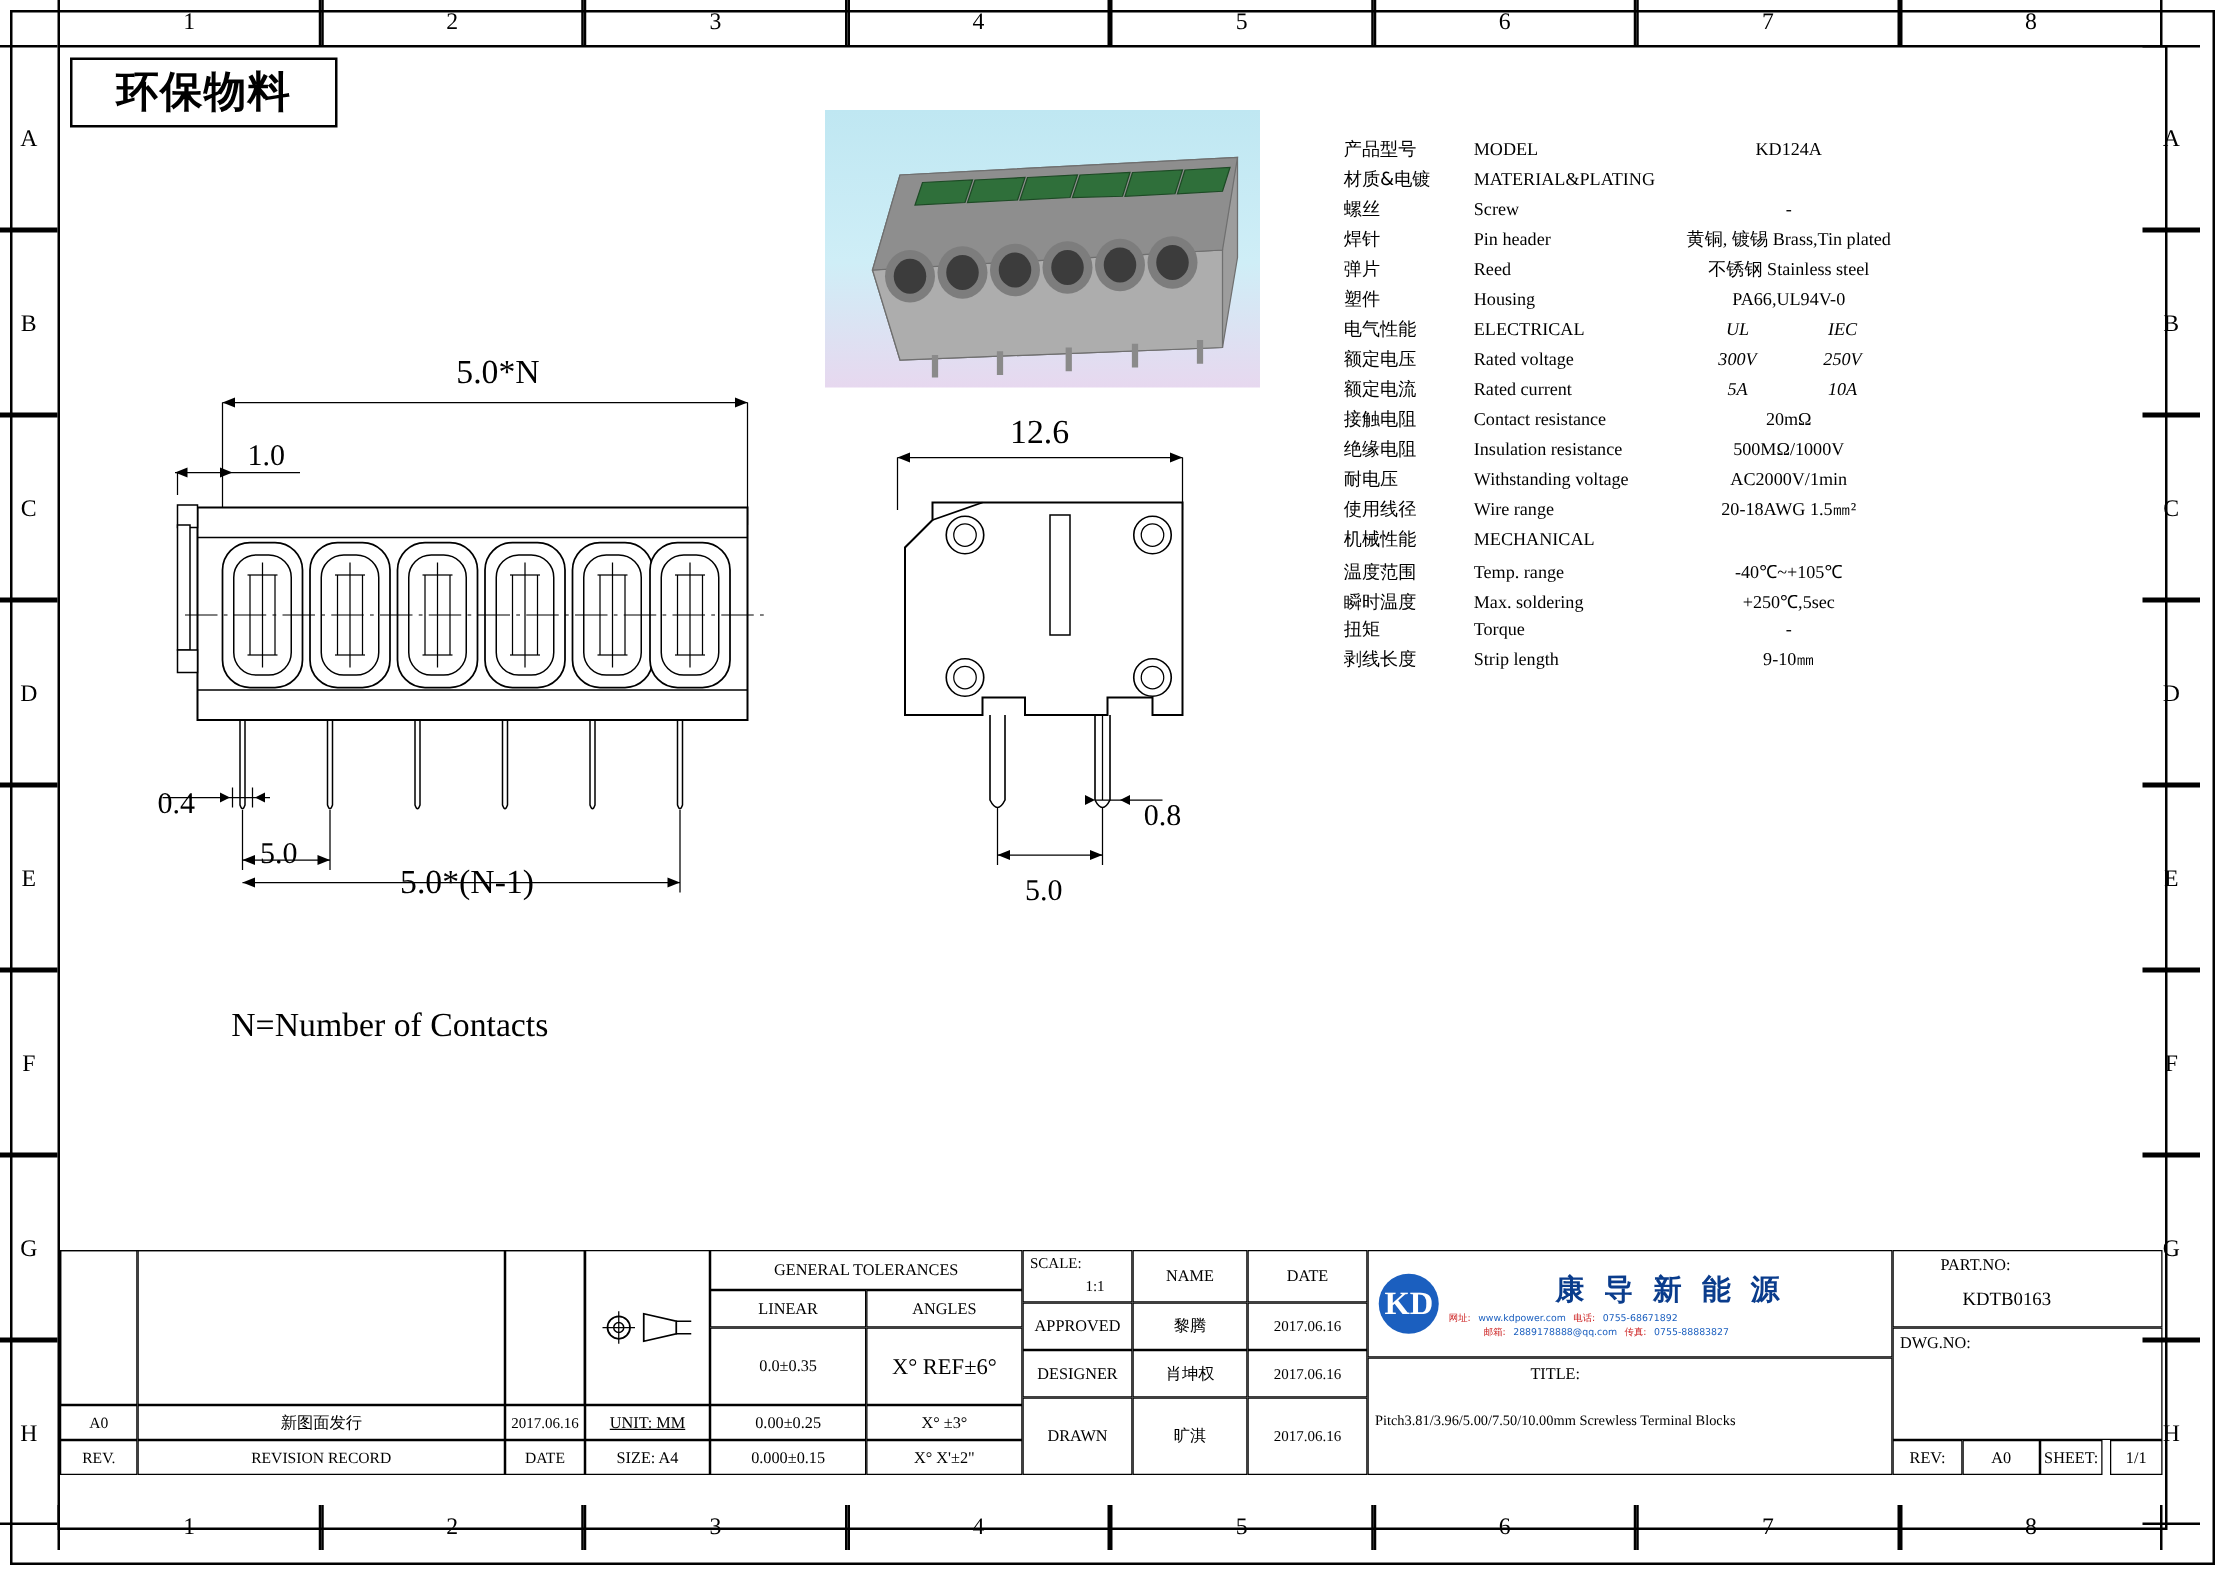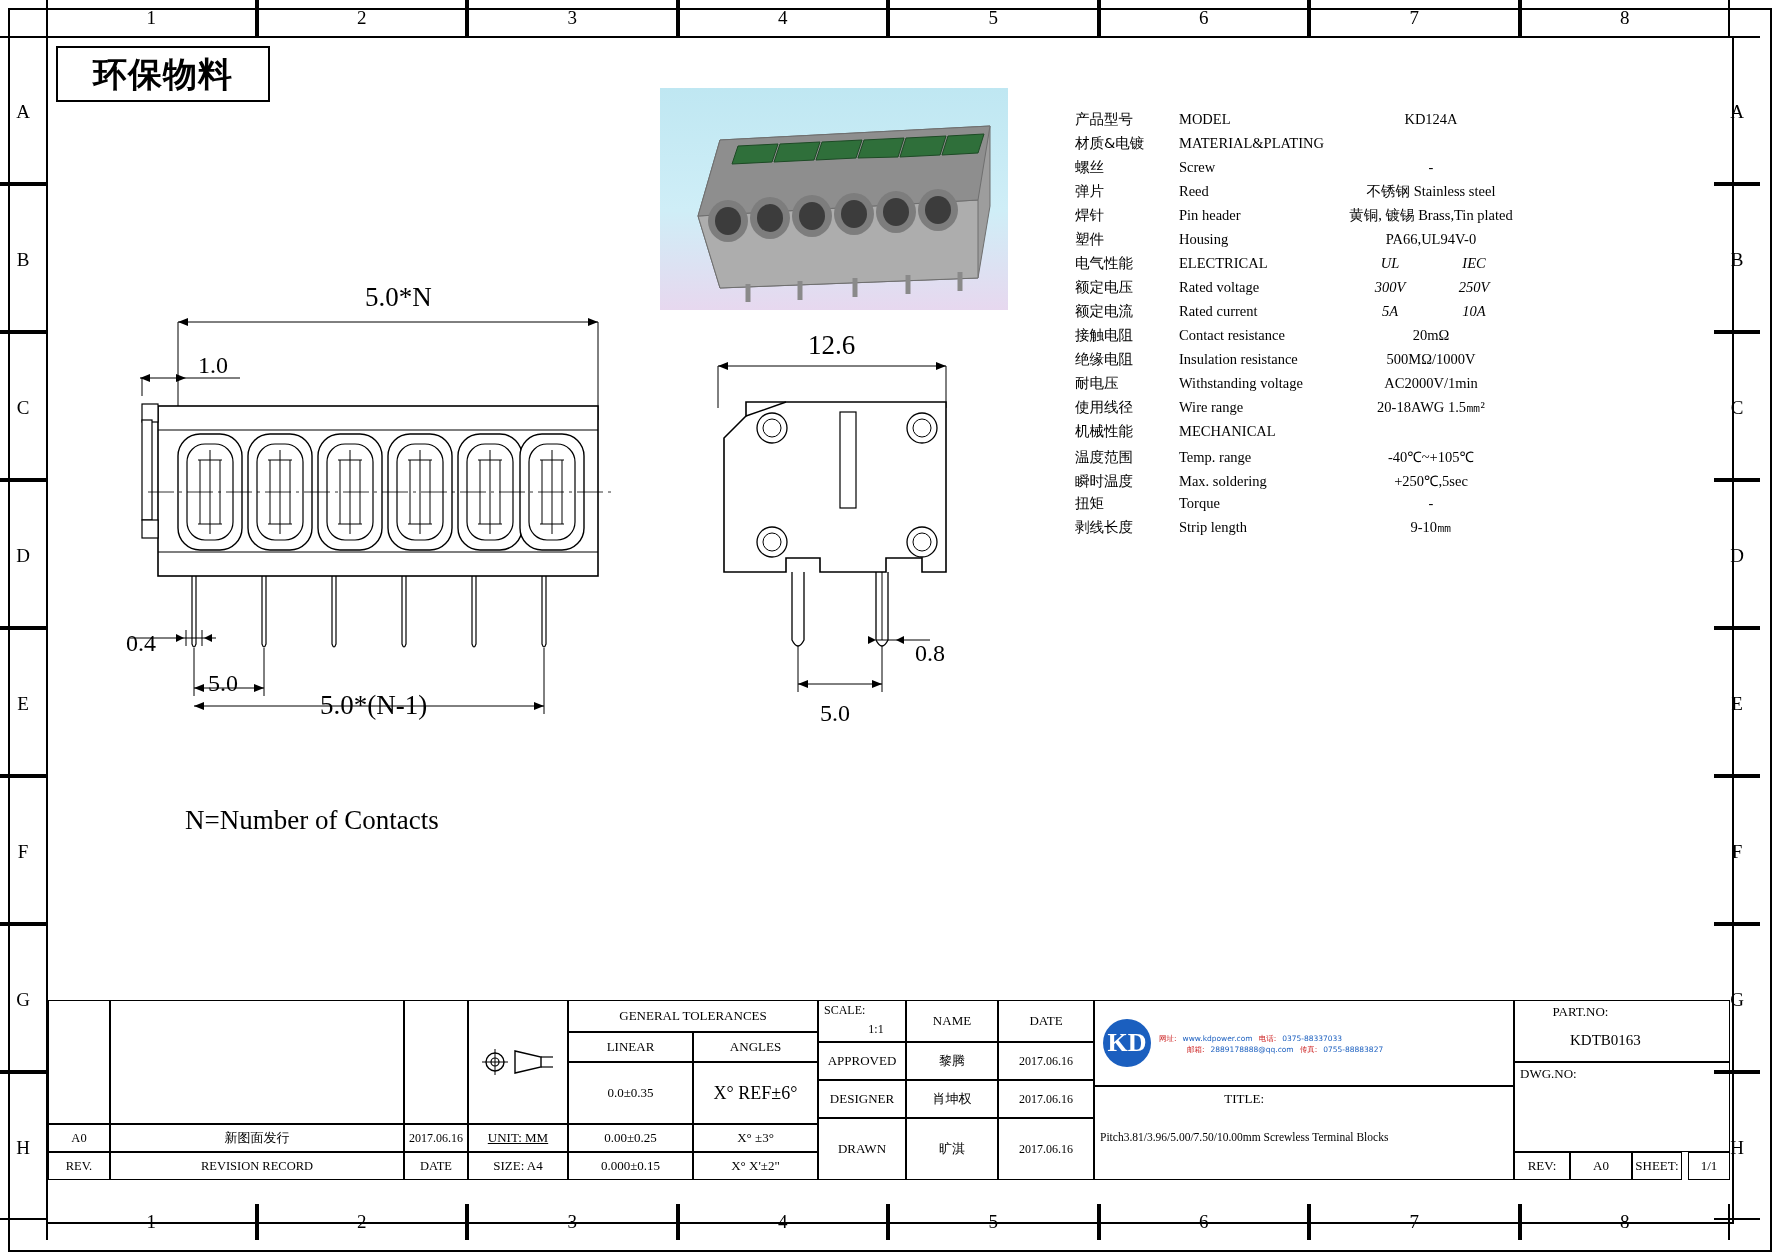--- a/index.html
+++ b/index.html
@@ -152,28 +152,28 @@
         <div class="en">MATERIAL&amp;PLATING</div>
         <div class="v1"></div>
         <div class="v2"></div>
       </div>
       <div class="row">
         <div class="cn">螺丝</div>
         <div class="en">Screw</div>
         <div class="vwide">-</div>
       </div>
       <div class="row">
+        <div class="cn">焊针</div>
+        <div class="en">Pin header</div>
+        <div class="vwide">黄铜, 镀锡 Brass,Tin plated</div>
+      </div>
+      <div class="row">
         <div class="cn">弹片</div>
         <div class="en">Reed</div>
         <div class="vwide">不锈钢 Stainless steel</div>
-      </div>
-      <div class="row">
-        <div class="cn">焊针</div>
-        <div class="en">Pin header</div>
-        <div class="vwide">黄铜, 镀锡 Brass,Tin plated</div>
       </div>
       <div class="row">
         <div class="cn">塑件</div>
         <div class="en">Housing</div>
         <div class="vwide">PA66,UL94V-0</div>
       </div>
       <div class="row hdr">
         <div class="cn">电气性能</div>
         <div class="en">ELECTRICAL</div>
         <div class="v1">UL</div>
@@ -447,25 +447,26 @@
     <div class="cell" style="left:770px;top:118px;width:88px;height:62px;font-size:13px;">DRAWN</div>
     <div class="cell" style="left:858px;top:118px;width:92px;height:62px;font-family:'DejaVu Sans',sans-serif;font-size:13px;">旷淇</div>
     <div class="cell" style="left:950px;top:118px;width:96px;height:62px;font-size:12px;">2017.06.16</div>
 
     <div class="cell" style="left:1046px;top:0;width:420px;height:86px;justify-content:flex-start;padding-left:8px;">
       <div style="display:flex;align-items:center;gap:8px;width:100%;">
         <div style="width:48px;height:48px;border-radius:50%;background:#1b5fbf;display:flex;align-items:center;justify-content:center;">
           <span style="color:#fff;font-family:'Liberation Serif',serif;font-weight:bold;font-size:26px;">KD</span>
         </div>
         <div style="flex:1;">
+          <div class="logo-cn">康 导 新 能 源</div>
           <div class="logo-small" style="margin-top:3px;display:flex;gap:6px;flex-wrap:wrap;">
             <span class="red">网址:</span>
             <span>www.kdpower.com</span>
             <span class="red">电话:</span>
-            <span>0375-88337033</span>
+            <span>0755-68671892</span>
           </div>
           <div class="logo-small" style="margin-top:1px;display:flex;gap:6px;flex-wrap:wrap;padding-left:28px;">
             <span class="red">邮箱:</span>
             <span>2889178888@qq.com</span>
             <span class="red">传真:</span>
             <span>0755-88883827</span>
           </div>
         </div>
       </div>
     </div>

